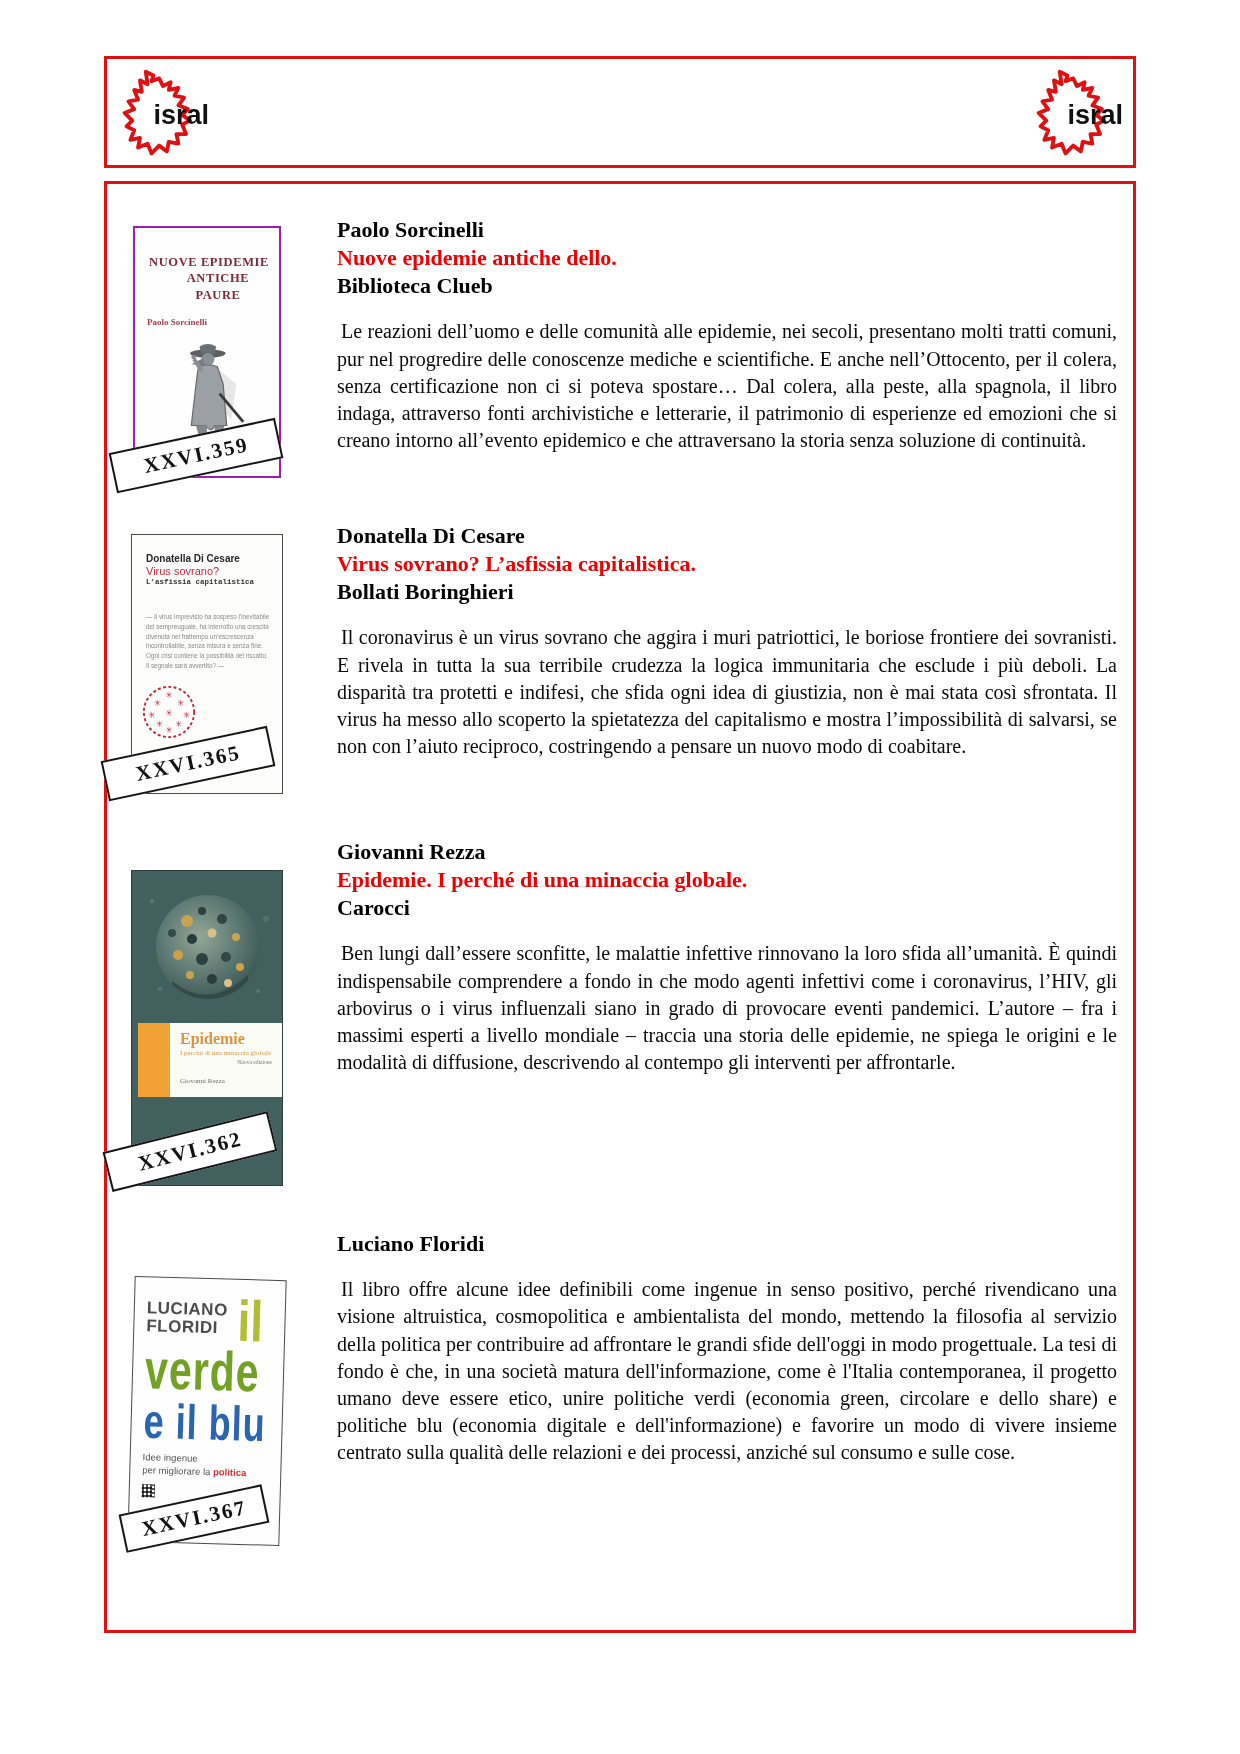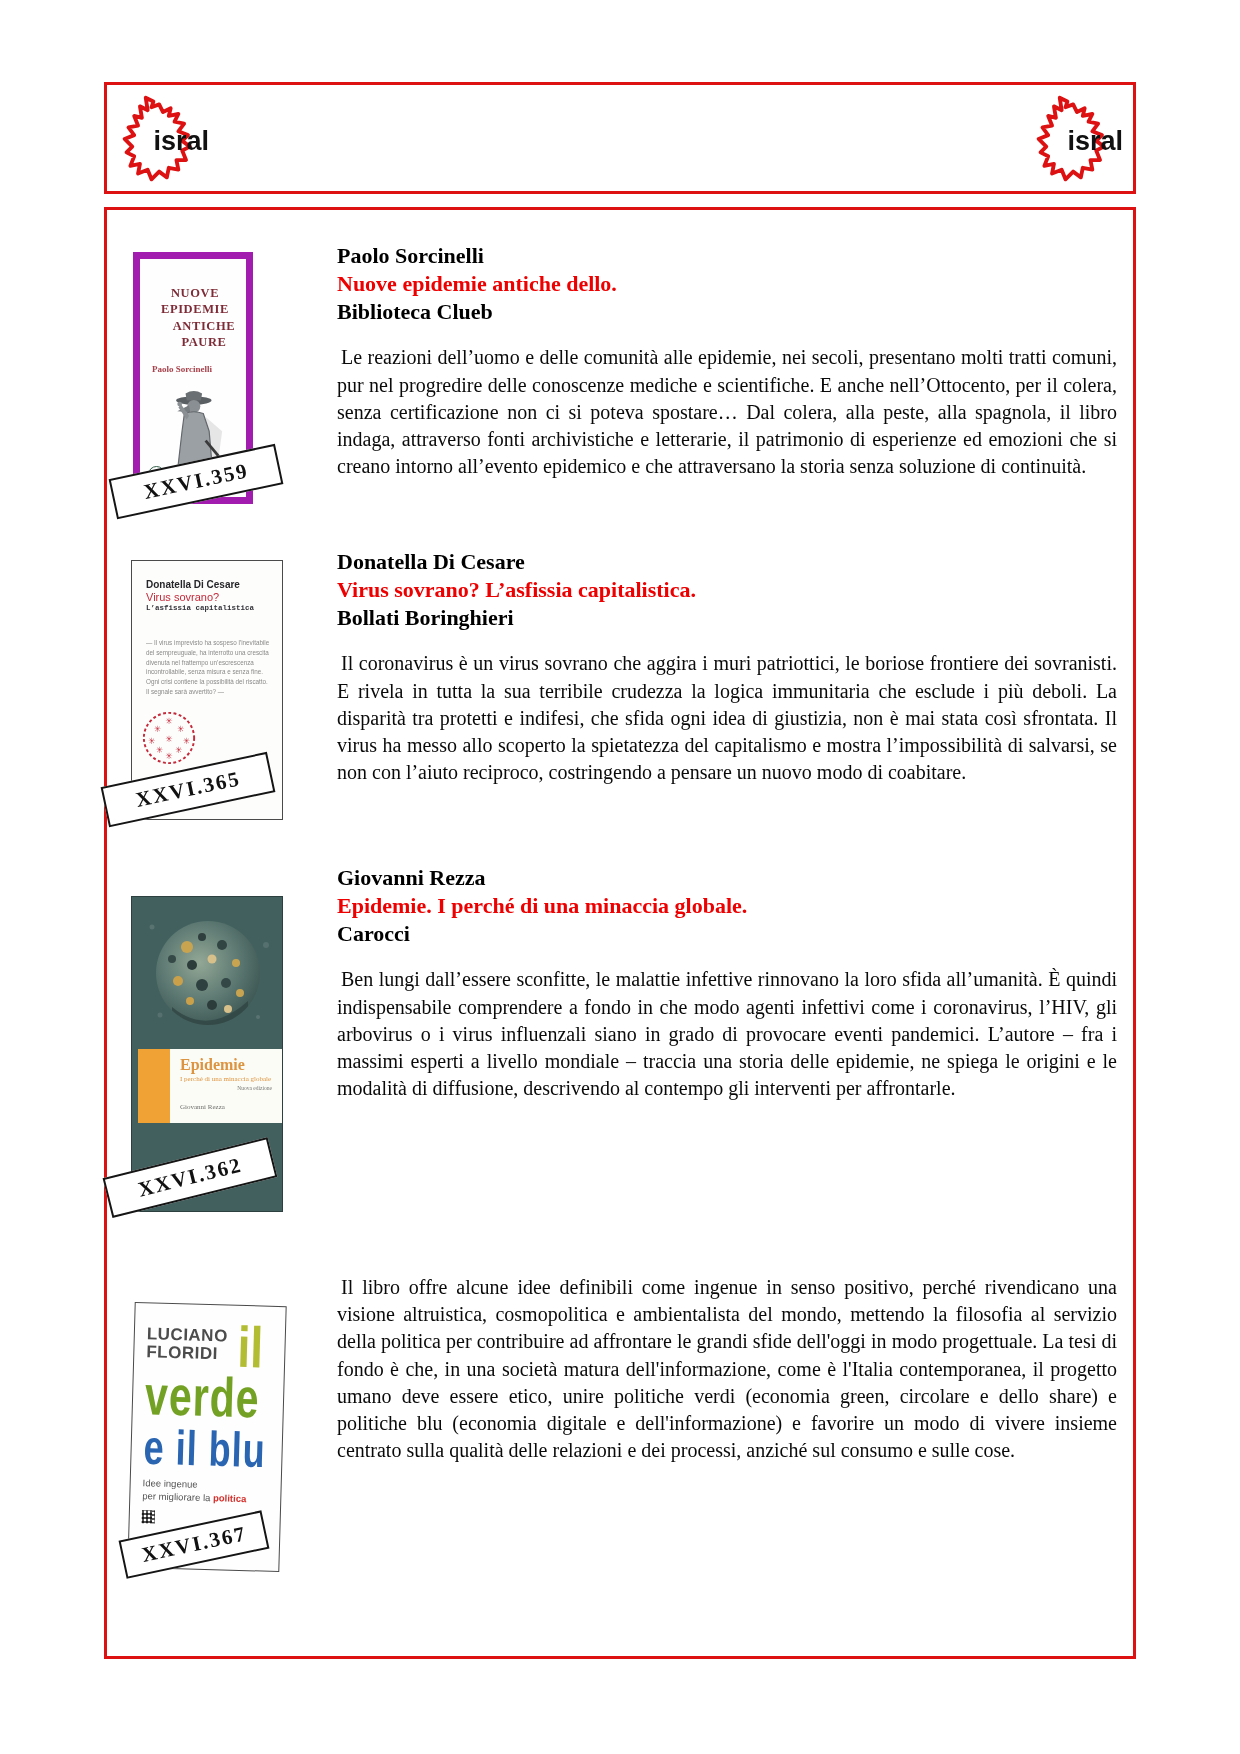--- a/index.html
+++ b/index.html
@@ -1,21 +1,21 @@
 <!DOCTYPE html>
 <html lang="it"><head>
 <meta charset="utf-8">
 <style>
   * { margin:0; padding:0; box-sizing:border-box; }
   html,body { background:#fff; }
   body {
     width:1240px; height:1754px; overflow:hidden;
     font-family:"Liberation Serif", serif; color:#000;
   }
-  .page { padding-top:82px; }
+  .page { padding-top:56px; }
   .frame { width:1032px; margin:0 auto; }
 
   
   .header-box {
     border:3px solid #dd1111; height:112px;
     display:flex; align-items:center; justify-content:space-between;
     padding:0 8px; background:#fff;
   }
   .isral-logo { width:96px; height:100px; position:relative; flex:0 0 auto; }
   .isral-logo svg { width:100%; height:100%; }
@@ -54,22 +54,22 @@
   .shelf-label {
     position:absolute; z-index:5; background:#fff;
     border:2px solid #151515; white-space:nowrap;
     font-family:"Liberation Serif", serif; font-weight:bold; font-size:21px;
     letter-spacing:2px; color:#111;
     padding:6px 30px; transform:rotate(-12deg);
   }
 
   
   .cover1 {
-    width:120px; height:252px; margin-top:10px; margin-left:8px;
-    background:#fefefe; border:7px solid #a21caf; position:relative;
+    width:148px; height:252px; margin-top:10px; margin-left:8px;
+    background:#fefefe; border:2px solid #a21caf; position:relative;
     padding:26px 8px 0 12px;
   }
   .cover1 .c1-title { color:#7d2b36; font-size:12.5px; font-weight:bold; letter-spacing:0.6px; line-height:1.3; text-align:center; }
   .cover1 .c1-title .l2 { display:block; margin-left:18px; }
   .cover1 .c1-author { color:#a8414b; font-size:9px; font-weight:bold; margin-top:14px; }
   .cover1 svg.doctor { display:block; margin:10px auto 0; }
   .cover1 .c1-mark { position:absolute; left:8px; bottom:14px; width:17px; height:17px; border-radius:50%; border:1.5px solid #2e5d46; display:flex; align-items:center; justify-content:center; font-size:8px; color:#2e5d46; }
   .label1 { bottom:2px; left:-14px; }
 
   
@@ -283,19 +283,20 @@
             <div><span class="c4-blu">e il blu</span></div>
             <div class="c4-tag">
               <span>Idee ingenue</span><br>
               <span>per migliorare la </span><b>politica</b>
             </div>
             <div class="c4-qr"></div>
           </div>
           <div class="shelf-label label4">XXVI.367</div>
         </div>
         <div class="text-col">
+          <h2 class="book-line">Luciano Floridi</h2>
           <p>Il libro offre alcune idee definibili come ingenue in senso positivo, perché rivendicano una visione altruistica, cosmopolitica e ambientalista del mondo, mettendo la filosofia al servizio della politica per contribuire ad affrontare le grandi sfide dell'oggi in modo progettuale. La tesi di fondo è che, in una società matura dell'informazione, come è l'Italia contemporanea, il progetto umano deve essere etico, unire politiche verdi (economia green, circolare e dello share) e politiche blu (economia digitale e dell'informazione) e favorire un modo di vivere insieme centrato sulla qualità delle relazioni e dei processi, anziché sul consumo e sulle cose.</p>
         </div>
       </section>
 
     </div>
   </div>
 </div>
 
 </body></html>

